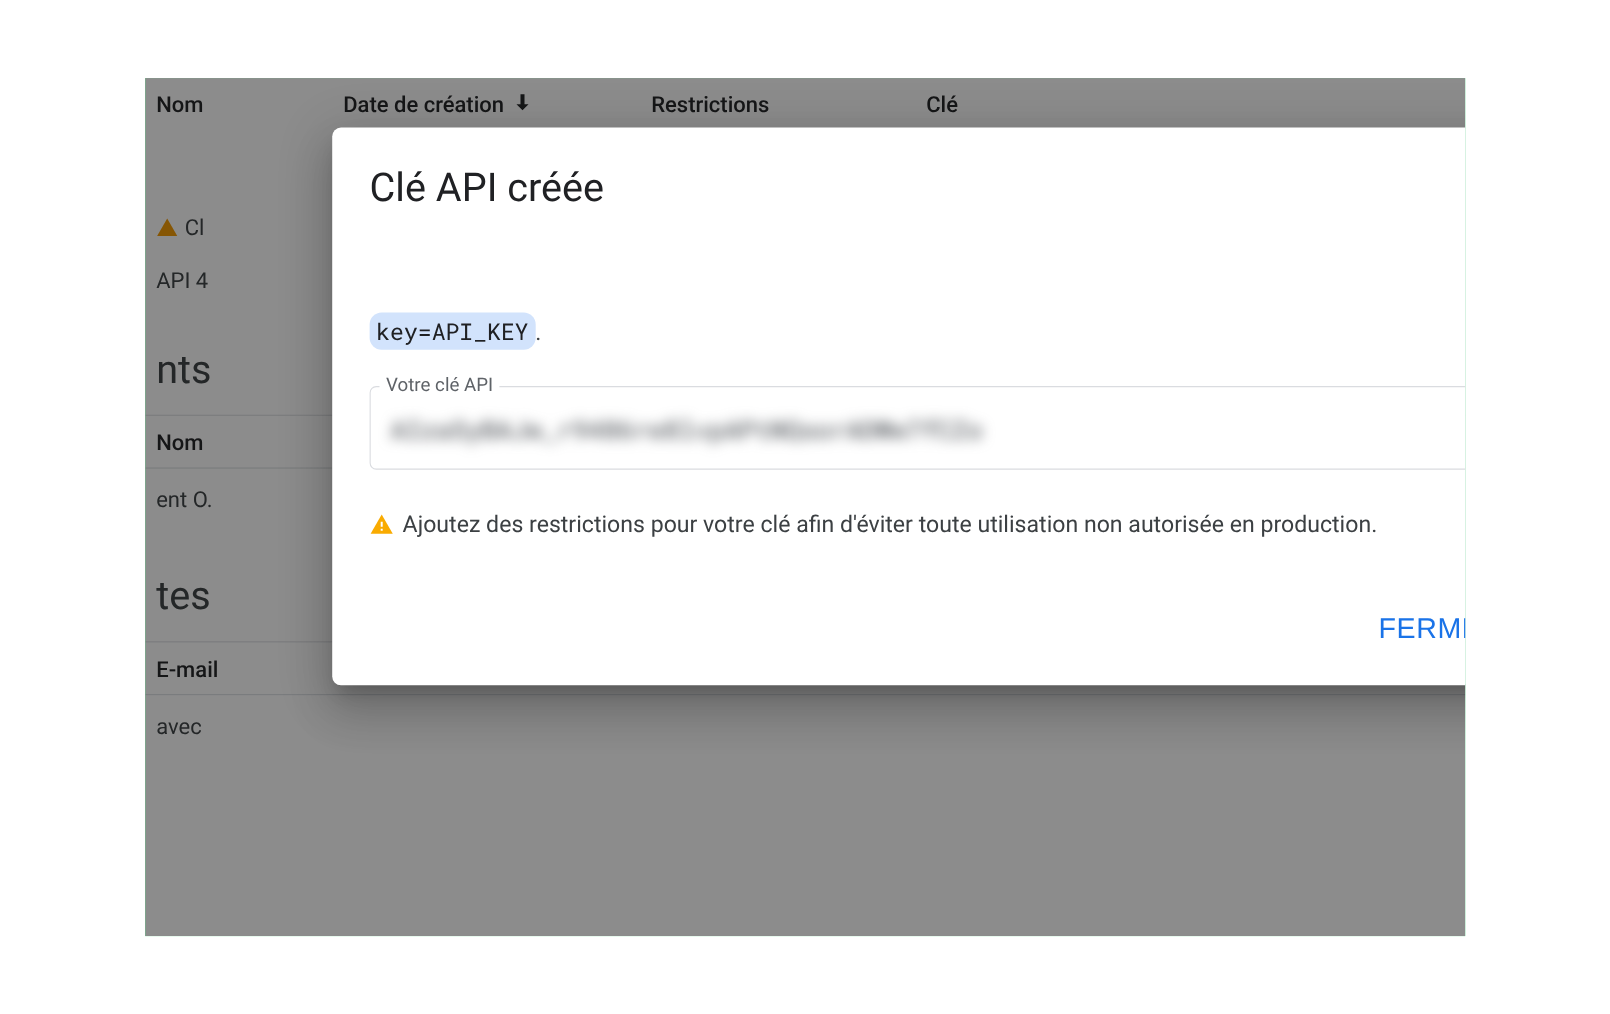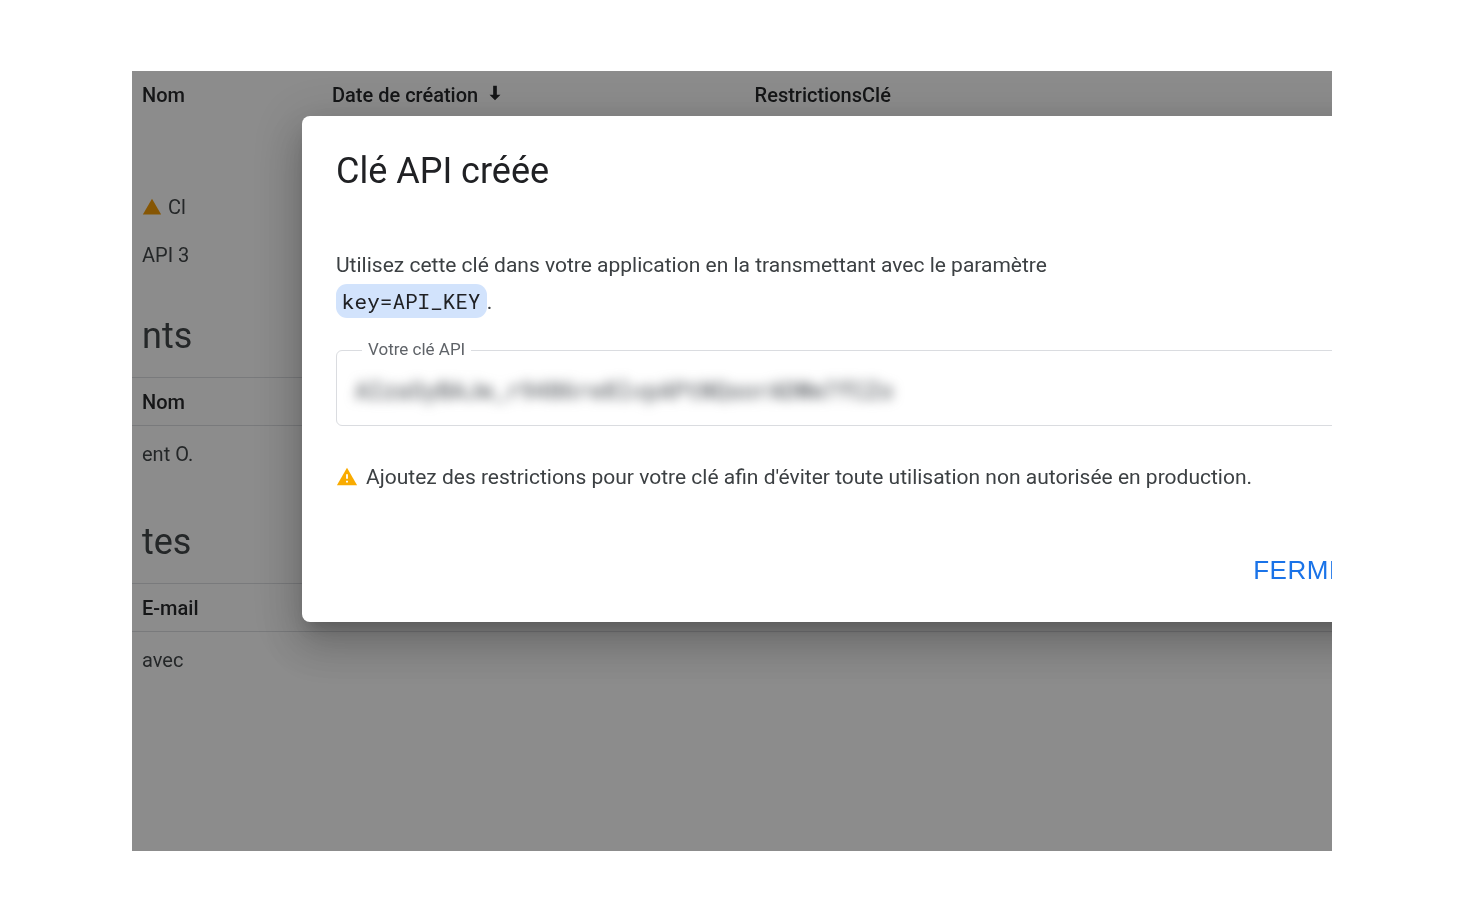--- a/index.html
+++ b/index.html
@@ -36,22 +36,22 @@
     .bg-header-row {
       display: flex;
       height: 48px;
       align-items: center;
       padding-left: 10px;
       font-weight: 500;
       font-size: 20px;
       color: #202124;
     }
     .bg-col-name { width: 170px; }
-    .bg-col-date { width: 280px; display:flex; align-items:center; gap:6px;margin-left:20px;}
-    .bg-col-restr { width: 250px; text-align: right; }
+    .bg-col-date { width: 280px; display:flex; align-items:center; gap:6px;}
+    .bg-col-restr { width: 250px; }
     .bg-col-key { width: 120px; }
     .bg-row {
       display: flex;
       align-items: center;
       padding-left: 10px;
       height: 56px;
       border-top: 1px solid #dadce0;
       font-size: 20px;
       color: #3c4043;
     }
@@ -102,21 +102,21 @@
       border: 1px solid #dadce0;
       border-radius: 6px;
       padding: 22px 18px 18px 18px;
       display: flex;
       align-items: center;
       margin-bottom: 34px;
     }
     .key-field-legend {
       position: absolute;
       top: -12px;
-      left: 25px;
+      left: 8px;
       background: #fff;
       padding: 0 6px;
       font-size: 17px;
       color: #5f6368;
     }
     .key-value {
       flex: 1;
       font-family: 'Roboto Mono', monospace;
       font-size: 23px;
       font-weight: 500;
@@ -207,21 +207,21 @@
     <div style="height:60px"></div>
     <div class="bg-row" style="border-top:none;">
       <span class="bg-warning-ico">
         <svg width="20" height="20" viewBox="0 0 24 24">
             <path d="M1 21h22L12 2 1 21z" fill="#f29900"></path>
           </svg>
       </span>
       <span>Cl</span>
     </div>
     <div class="bg-row" style="border-top:none; height:40px;">
-      <span>API 3</span>
+      <span>API 4</span>
     </div>
 
     <div class="bg-section-label">nts</div>
 
     <div class="bg-header-row" style="border-top:1px solid #dadce0;">
       <div class="bg-col-name">Nom</div>
     </div>
     <div class="bg-row">
       <span>ent O.</span>
     </div>
@@ -235,21 +235,20 @@
       <span>avec</span>
     </div>
   </div>
 
   <div class="overlay"></div>
 
   <div class="dialog">
     <div class="dialog-title">Clé API créée</div>
 
     <div class="dialog-desc">
-      <span>Utilisez cette clé dans votre application en la transmettant avec le paramètre</span>
       <br>
       <span class="code-pill">key=API_KEY</span><span>.</span>
     </div>
 
     <div class="key-field">
       <div class="key-field-legend">Votre clé API</div>
       <div class="key-value">AIzaSyBAJw_r9486re8lvpAPtNQsorADWw7fCZo</div>
       <div class="copy-btn">
         <svg width="26" height="26" viewBox="0 0 24 24">
           <path d="M16 1H4c-1.1 0-2 .9-2 2v14h3V4h11V1zm3 4H8c-1.1 0-2 .9-2 2v14c0 1.1.9 2 2 2h11c1.1 0 2-.9 2-2V7c0-1.1-.9-2-2-2zm-1 15H9V8h9v12z" fill="#202124"></path>

